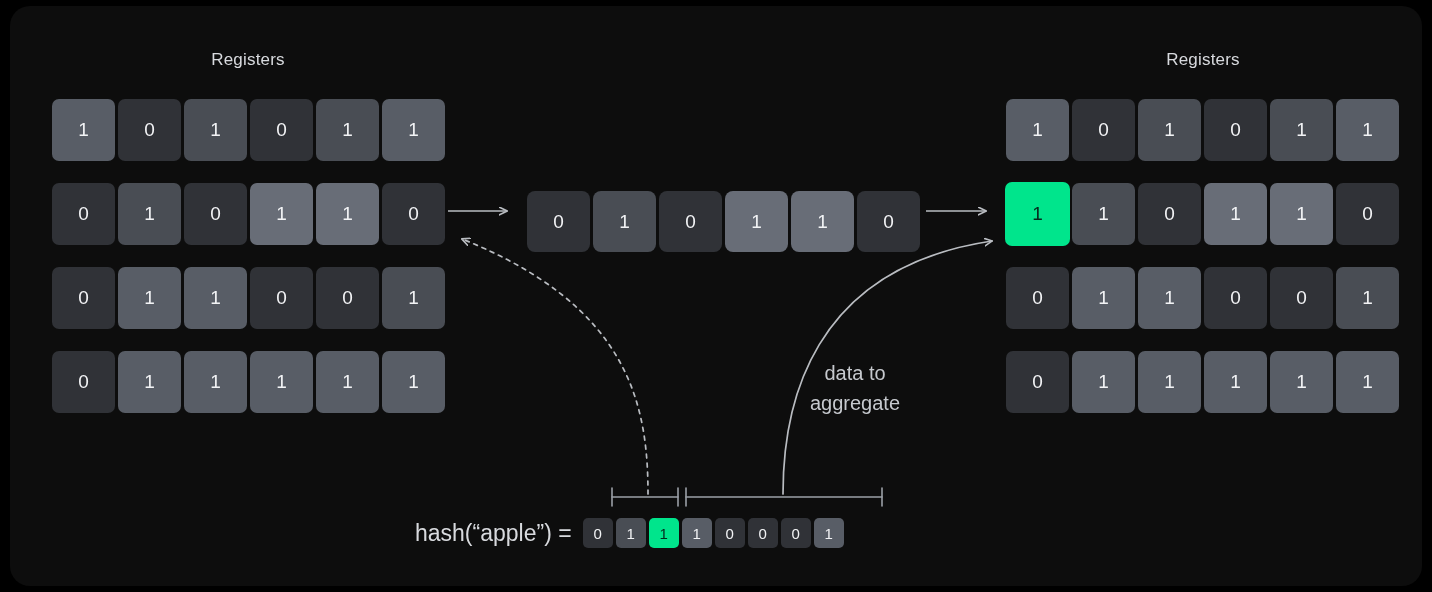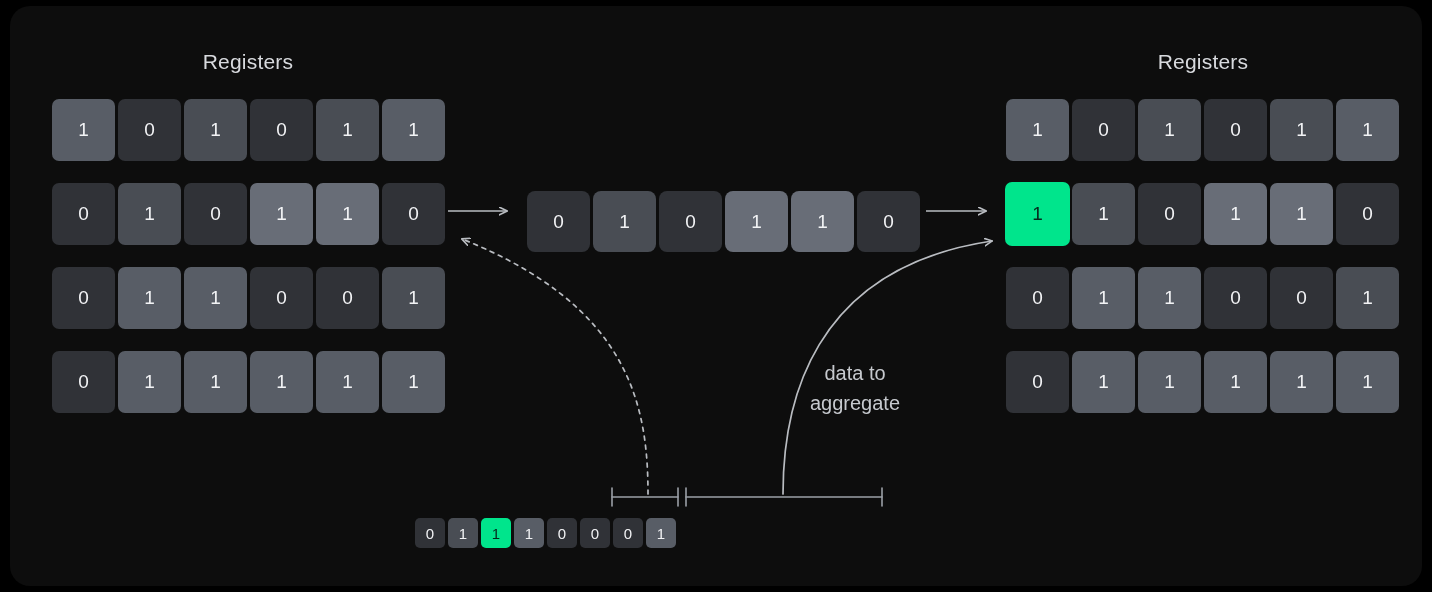--- a/index.html
+++ b/index.html
@@ -20,21 +20,21 @@
     top: 6px;
     width: 1412px;
     height: 580px;
     background: #0d0d0d;
     border-radius: 20px;
     overflow: hidden;
   }
 
   .title {
     position: absolute;
-    font-size: 21px;
+    font-size: 17px;
     color: #d8dade;
     letter-spacing: 0.2px;
     text-align: left;
     white-space: nowrap;
     transform: translateX(-50%);
   }
   #title-left  { left: 238px; top: 44px; }
   #title-right { left: 1193px; top: 44px; }
 
   
@@ -204,20 +204,21 @@
       <div class="cell t4">1</div>
       <div class="cell t4">1</div>
       <div class="cell t4">1</div>
       <div class="cell t4">1</div>
     </div>
 
   <div class="annot" id="annot-right">data to
 aggregate</div>
 
   <div id="hash-line">
+    <div id="hash-label">hash(“apple”) =</div>
     <div id="hash-bits">
         <div class="cell t1">0</div>
         <div class="cell t3">1</div>
         <div class="cell hl">1</div>
         <div class="cell t4">1</div>
         <div class="cell t1">0</div>
         <div class="cell t1">0</div>
         <div class="cell t1">0</div>
         <div class="cell t4">1</div>
       </div>

